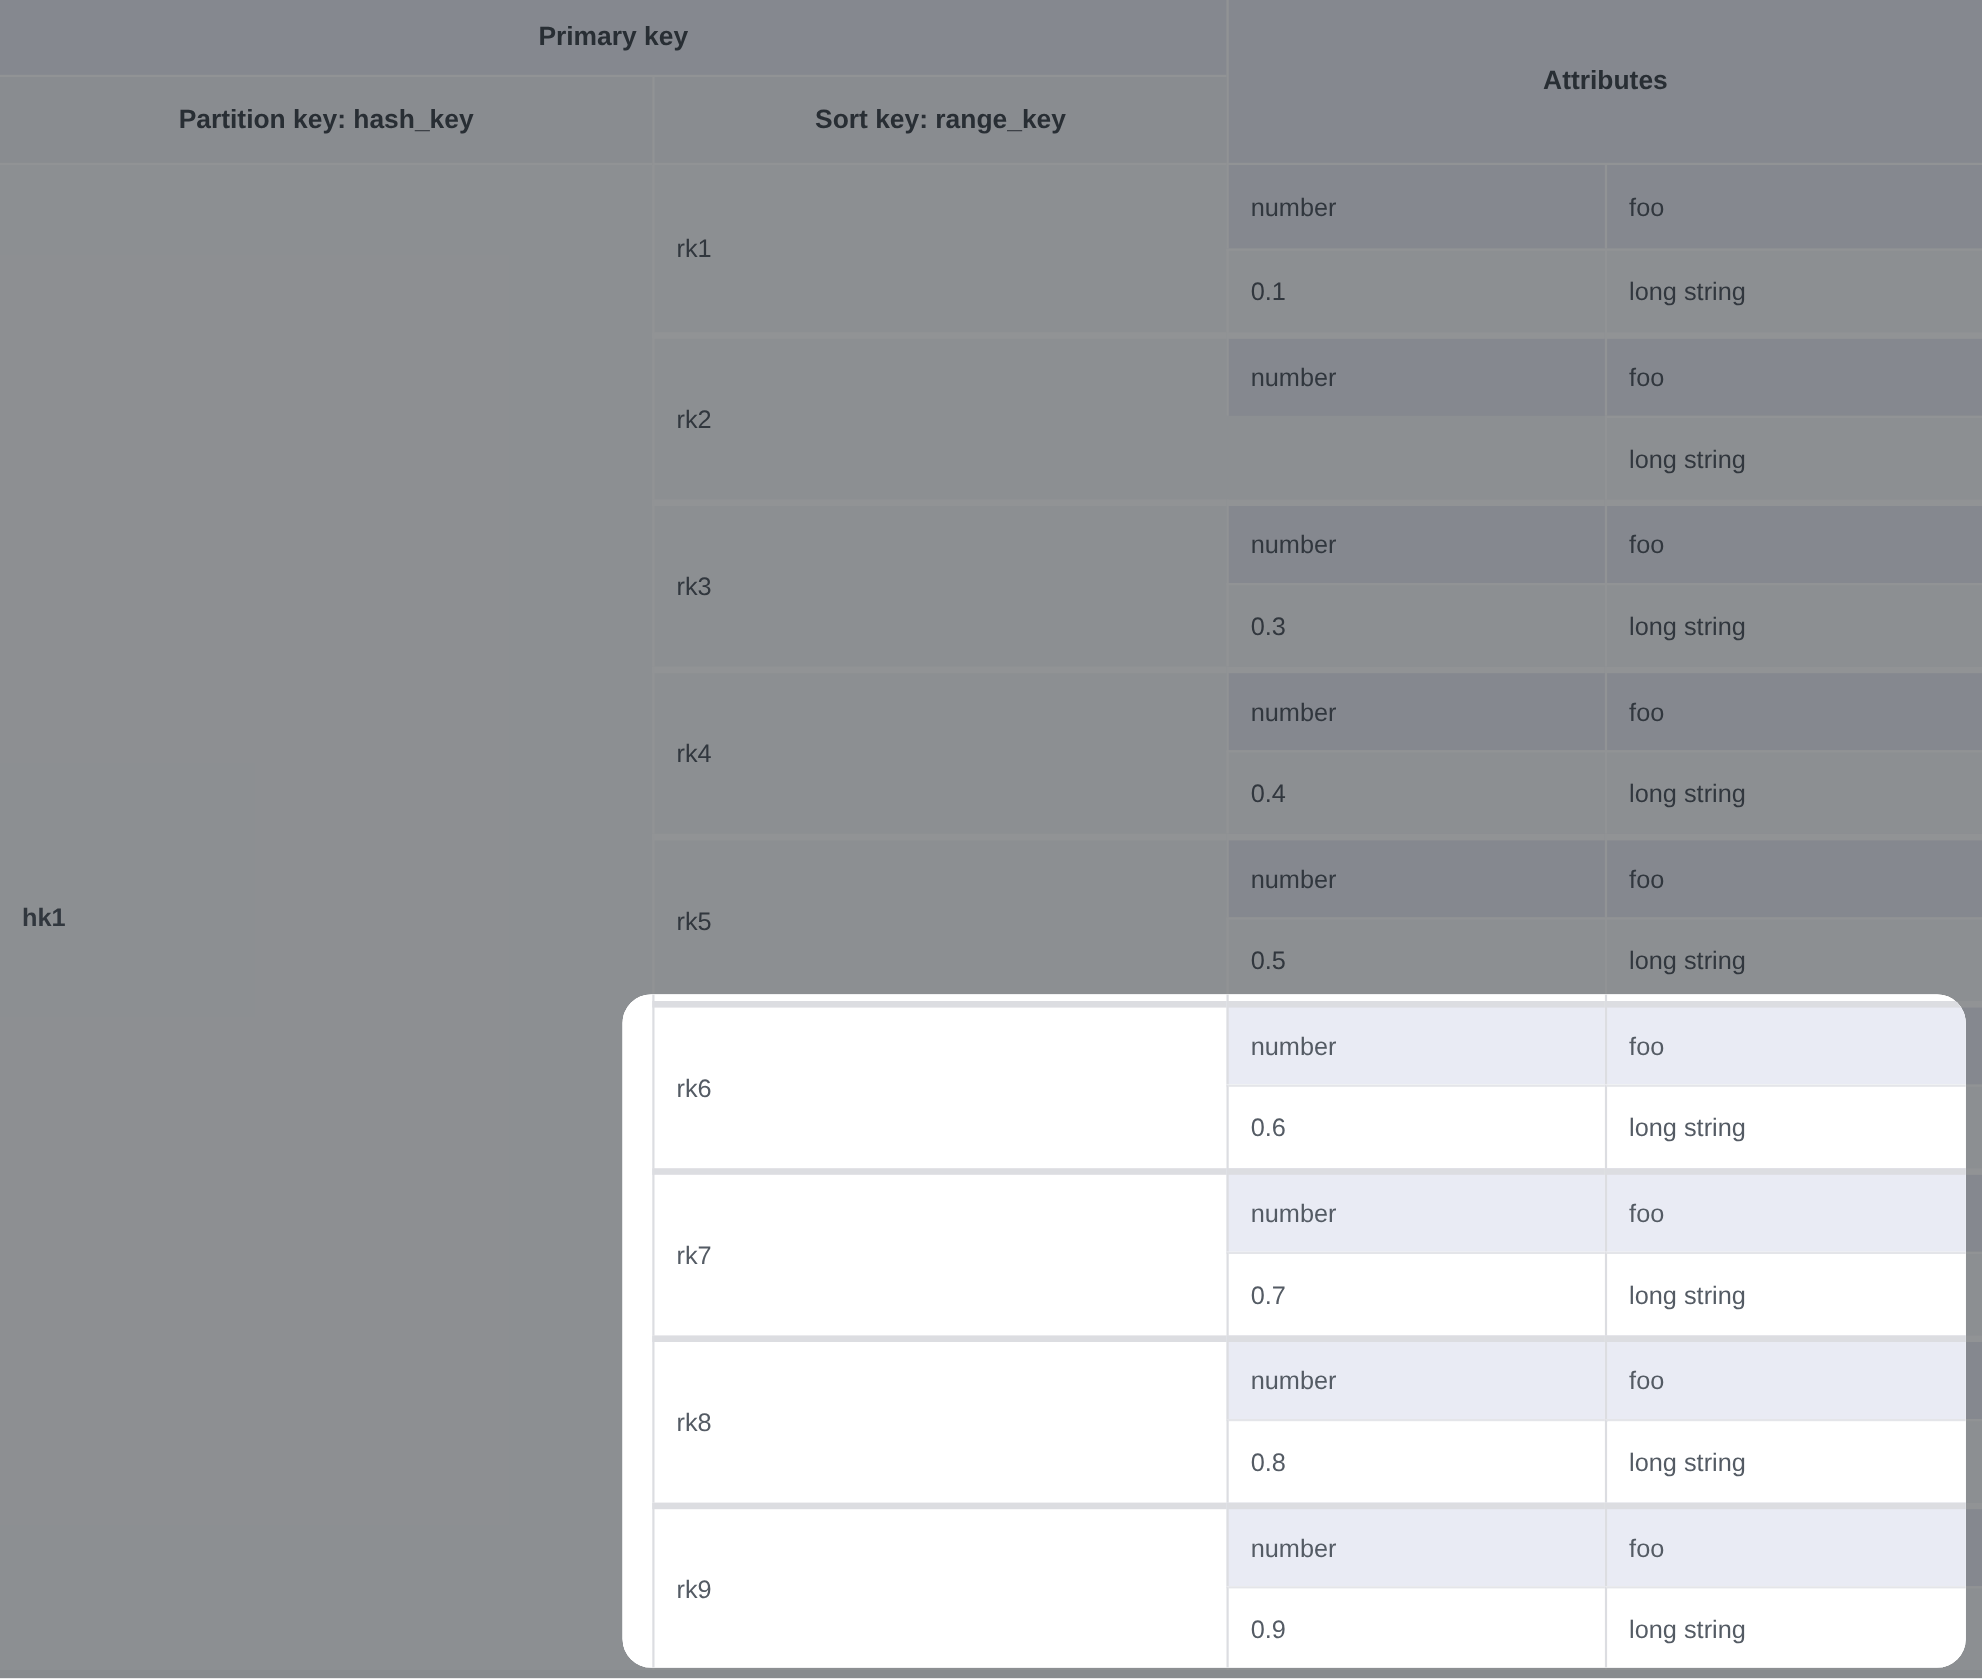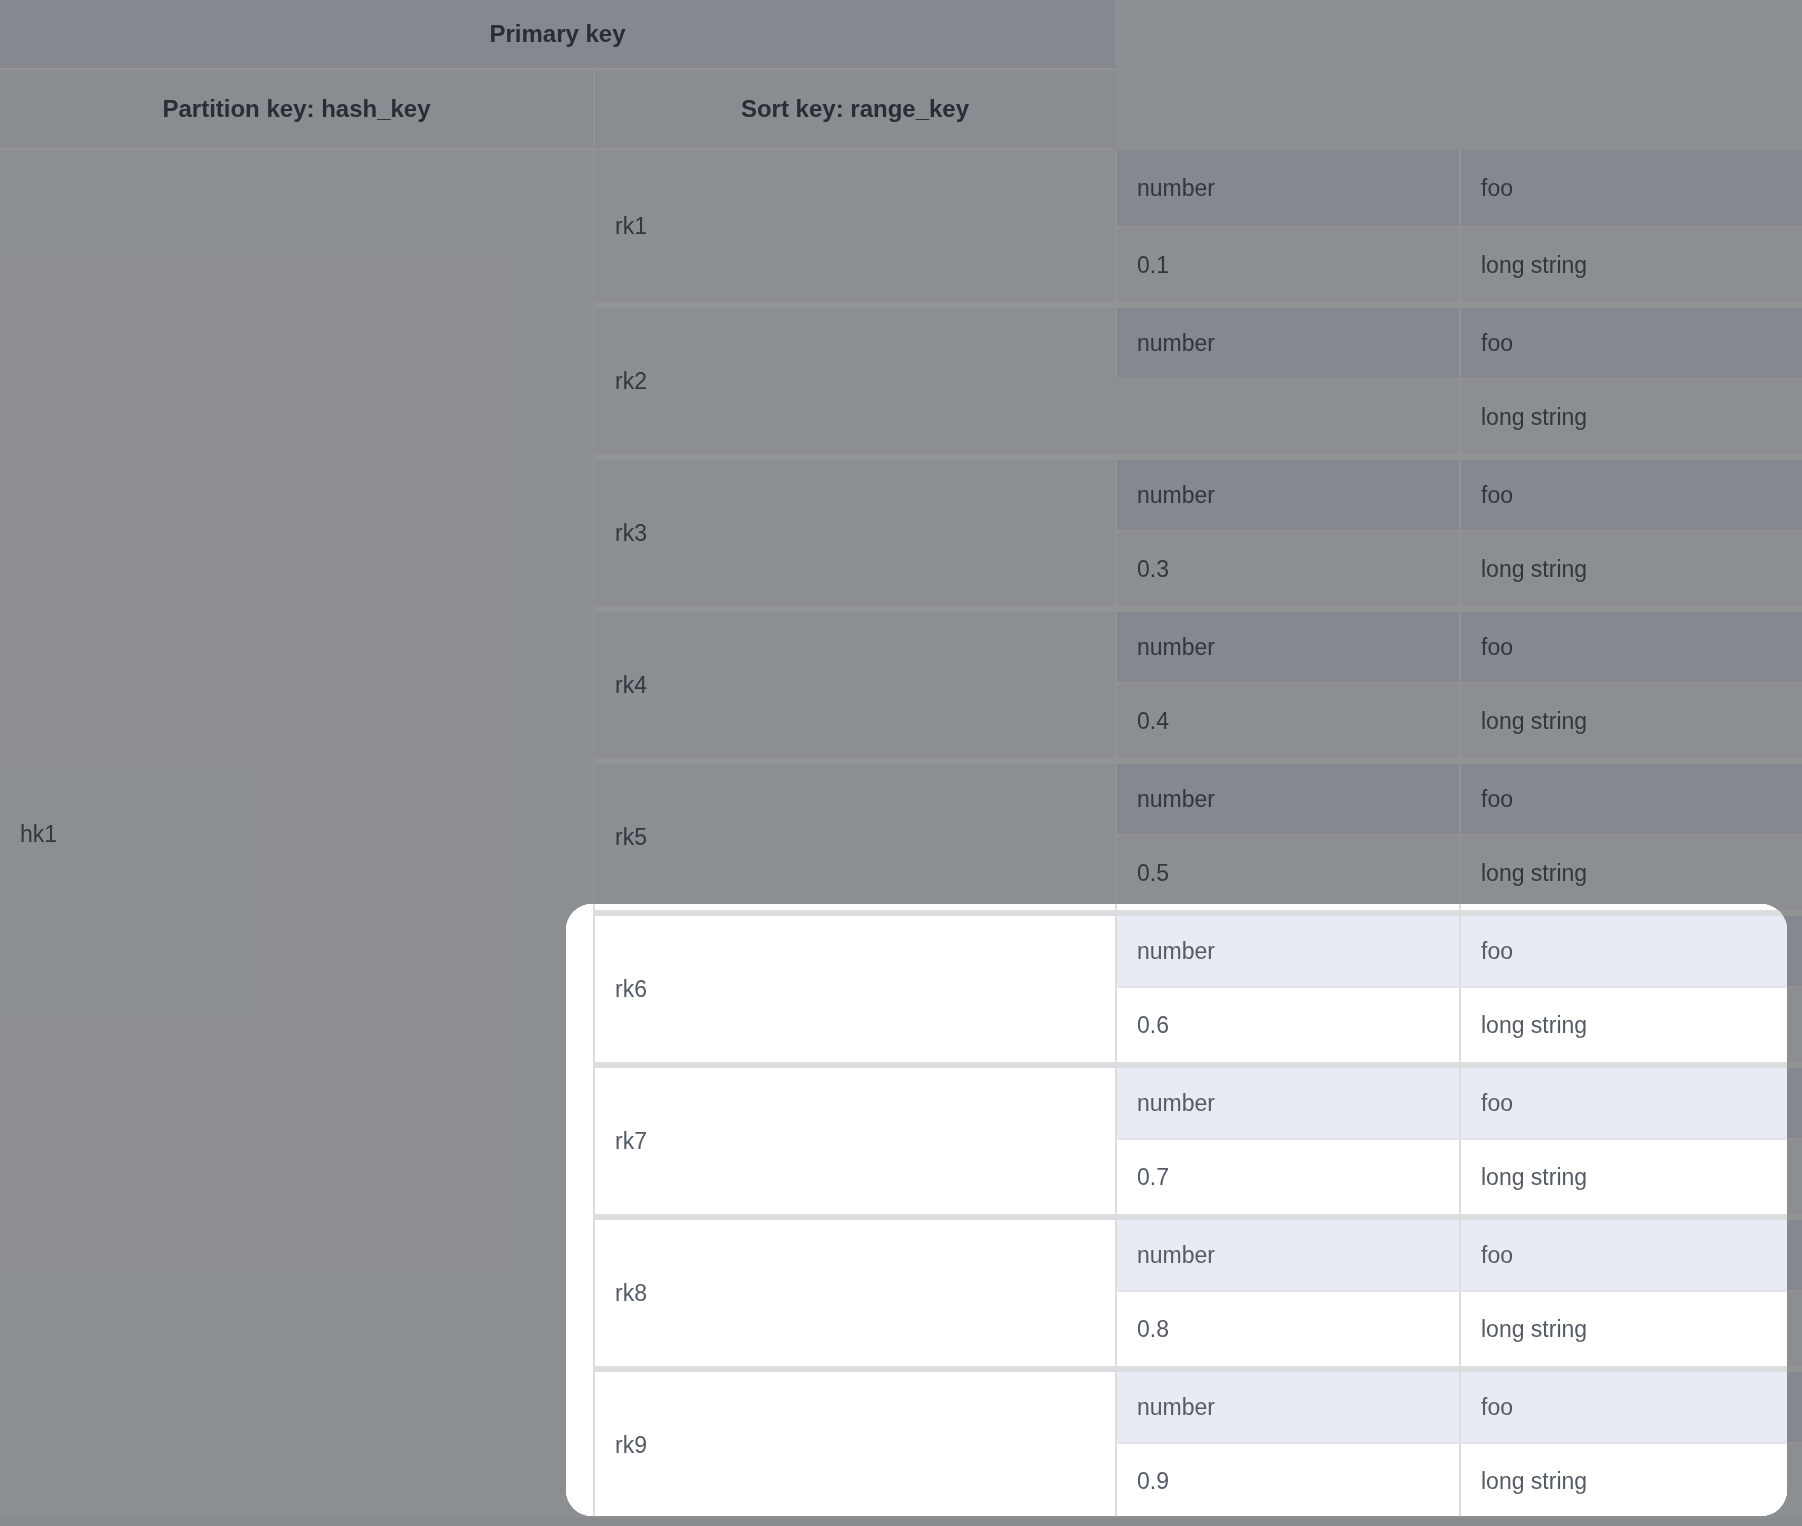--- a/index.html
+++ b/index.html
@@ -35,21 +35,21 @@
   .th,.th2{
     justify-content:center;padding-left:0;
     font-weight:bold;font-size:24px;color:#454b52;
   }
   .th{background:var(--lav);}
   .th2{background:var(--lav2);}
   .th-primary   {grid-area:1/1/2/3;border-bottom:2px solid var(--b1);}
   .th-attributes{grid-area:1/3/3/5;border-left:2px solid var(--b1);border-bottom:2px solid var(--b1);}
   .th-partition {grid-area:2/1/3/2;border-bottom:2px solid var(--b1);}
   .th-sort      {grid-area:2/2/3/3;border-left:2px solid var(--b1);border-bottom:2px solid var(--b1);}
-  .c-hash{grid-area:3/1/21/2;}
+  .c-hash{grid-area:3/1/21/2;font-weight:bold;}
   .c-rk  {border-left:2px solid var(--b1);}
   .c-name{background:var(--lav);border-left:2px solid var(--b1);}
   .c-val {border-left:2px solid var(--b1);border-top:2px solid var(--b2);}
   .bt{border-top:6px solid var(--b1);}   
 
   
   .dim{
     position:absolute;inset:0;
     background:rgba(5,8,14,0.44);
   }
@@ -68,20 +68,21 @@
     --b2:#e4e5e9;
   }
 </style>
 </head>
 <body>
 
 <div class="stage">
 
   <div class="dyn-table" id="base-table">
     <div class="cell th th-primary">Primary key</div>
+    <div class="cell th th-attributes">Attributes</div>
     <div class="cell th2 th-sort">Sort key: range_key</div>
     <div class="cell th2 th-partition">Partition key: hash_key</div>
     <div class="cell c-hash">hk1</div>
 
   <div class="cell c-rk" style="grid-area: 3 / 2 / 5;">rk1</div>
       <div class="cell c-name" style="grid-area: 3 / 3;">number</div>
       <div class="cell c-name" style="grid-area: 3 / 4;">foo</div>
       <div class="cell c-val" style="grid-area: 4 / 3;">0.1</div>
       <div class="cell c-val" style="grid-area: 4 / 4;">long string</div>
       <div class="cell c-rk bt" style="grid-area: 5 / 2 / 7;">rk2</div>

